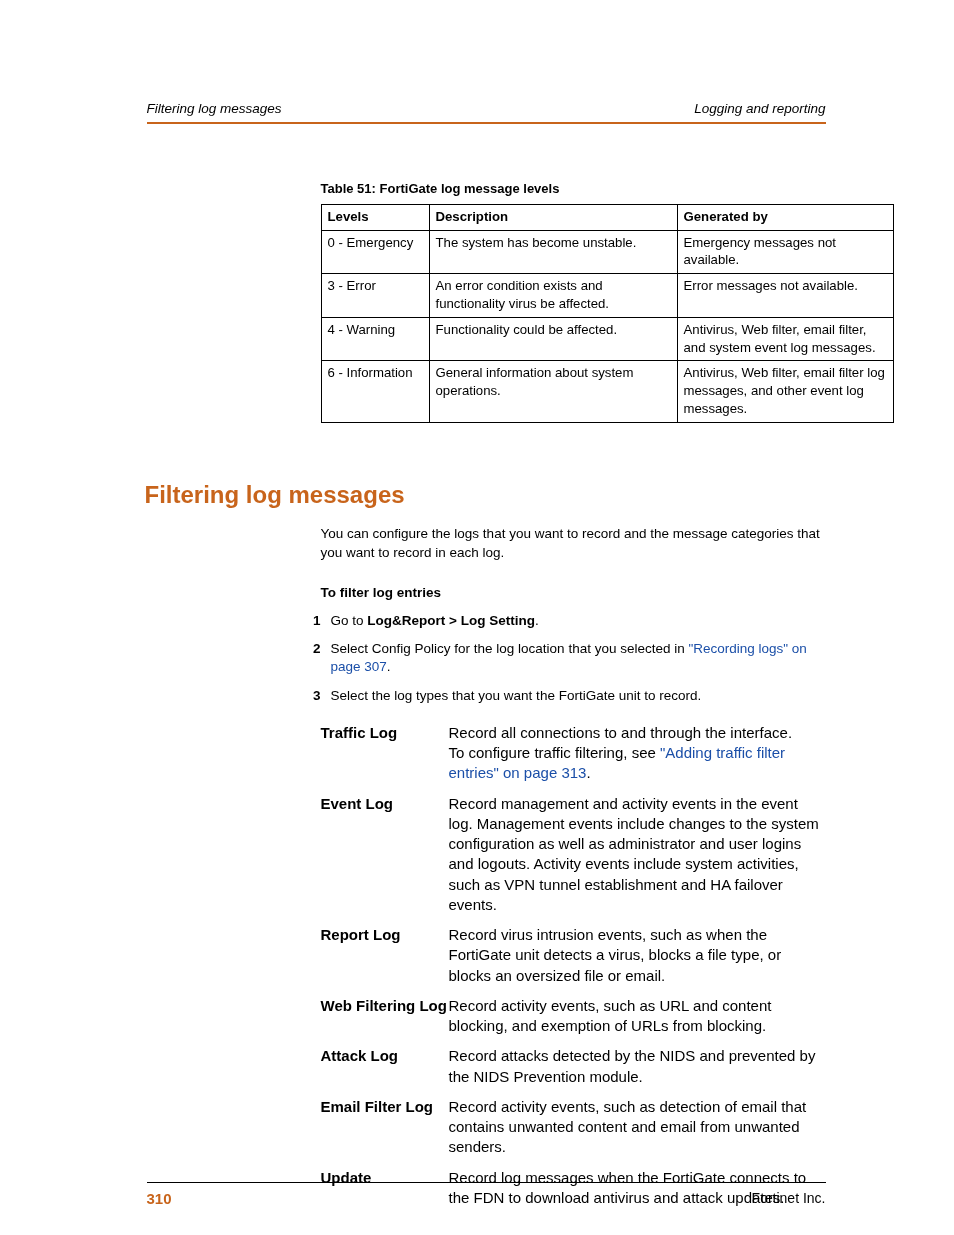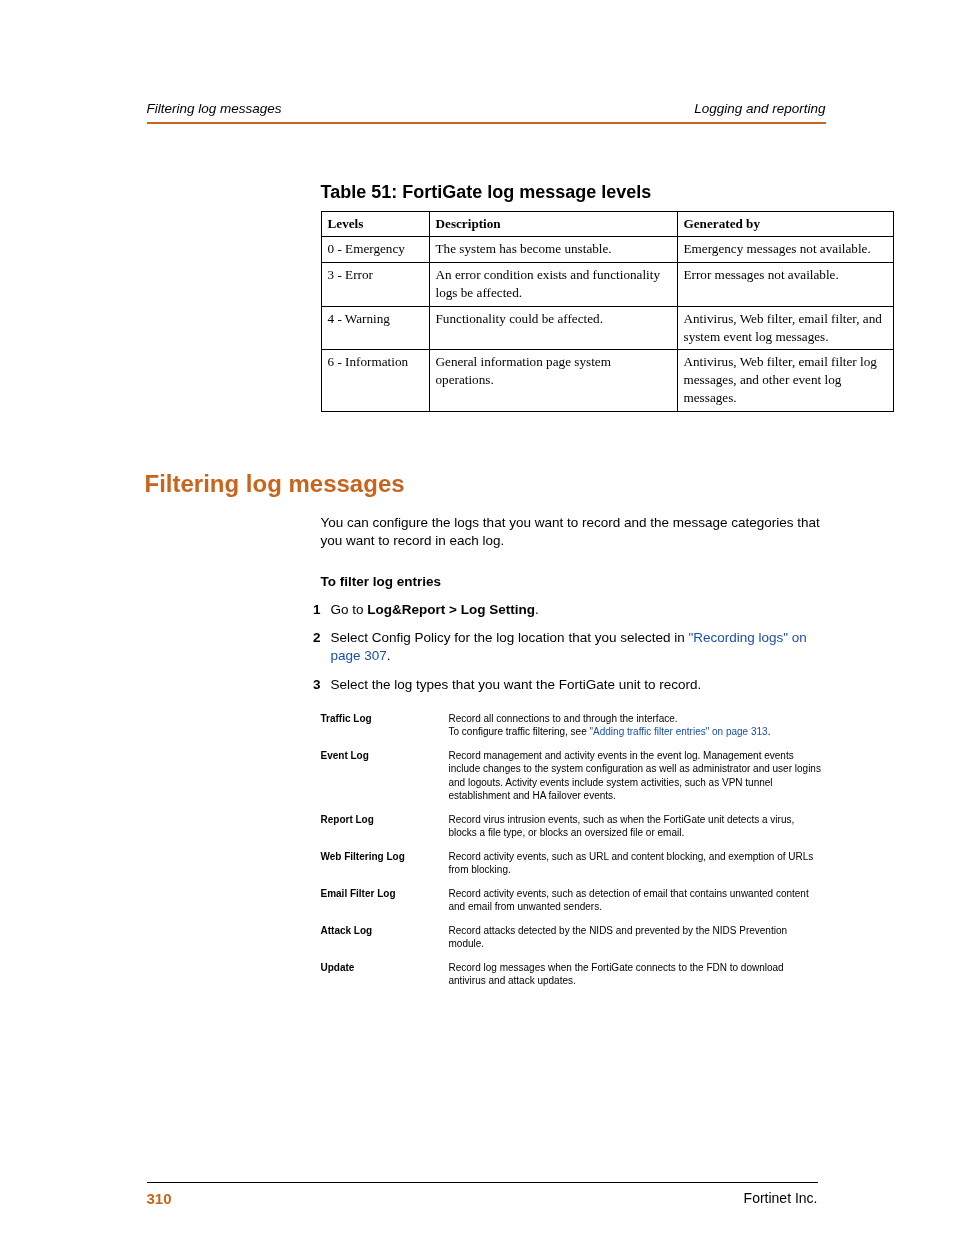--- a/index.html
+++ b/index.html
@@ -25,34 +25,33 @@
     font-size: 13.5px;
     border-bottom: 2px solid #c8641b;
     padding-bottom: 4px;
     margin-bottom: 56px;
   }
   .content-indent {
     margin-left: 174px;
   }
   .table-caption {
     font-weight: bold;
-    font-size: 18px;
+    font-size: 13px;
     margin-bottom: 6px;
   }
   table.data {
     border-collapse: collapse;
     width: 573px;
     font-size: 13.2px;
   }
   table.data th, table.data td {
     border: 1px solid #000;
     padding: 3px 6px 4px 6px;
     text-align: left;
     vertical-align: top;
-    font-family: Liberation Serif, serif;
   }
   table.data th {
     font-weight: bold;
   }
   h1.section-title {
     color: #c8641b;
     font-size: 24px;
     font-weight: bold;
     margin: 56px 0 14px -2px;
   }
@@ -82,36 +81,36 @@
     flex: 1;
   }
   .link {
     color: #1b4fa8;
   }
   .bold-inline { font-weight: bold; }
   .logtype-row {
     display: flex;
     margin-left: 174px;
     margin-bottom: 10px;
-    font-size: 10px;
+    font-size: 15px;
   }
   .logtype-row .lt-name {
     width: 128px;
     font-weight: bold;
     flex-shrink: 0;
   }
   .logtype-row .lt-desc {
     flex: 1;
     padding-right: 4px;
   }
   .footer {
     position: absolute;
     bottom: 42px;
     left: 106px;
-    right: 96px;
+    right: 88px;
     border-top: 1.5px solid #000;
     padding-top: 6px;
     display: flex;
     justify-content: space-between;
     font-size: 14px;
   }
   .footer .page-num {
     color: #c8641b;
     font-weight: bold;
     font-size: 15px;
@@ -140,31 +139,31 @@
         </tr>
       </thead>
       <tbody>
         <tr>
             <td>0 - Emergency</td>
             <td>The system has become unstable.</td>
             <td>Emergency messages not available.</td>
           </tr>
         <tr>
             <td>3 - Error</td>
-            <td>An error condition exists and functionality logs be affected.</td>
+            <td>An error condition exists and functionality virus be affected.</td>
             <td>Error messages not available.</td>
           </tr>
         <tr>
             <td>4 - Warning</td>
             <td>Functionality could be affected.</td>
             <td>Antivirus, Web filter, email filter, and system event log messages.</td>
           </tr>
         <tr>
             <td>6 - Information</td>
-            <td>General information page system operations.</td>
+            <td>General information about system operations.</td>
             <td>Antivirus, Web filter, email filter log messages, and other event log messages.</td>
           </tr>
       </tbody>
     </table>
   </div>
 
   <h1 class="section-title">Filtering log messages</h1>
 
   <p class="body-para">You can configure the logs that you want to record and the message categories that you want to record in each log.</p>
 
@@ -208,27 +207,27 @@
     <div class="lt-name">Report Log</div>
     <div class="lt-desc">Record virus intrusion events, such as when the FortiGate unit detects a virus, blocks a file type, or blocks an oversized file or email.</div>
   </div>
 
   <div class="logtype-row">
     <div class="lt-name">Web Filtering Log</div>
     <div class="lt-desc">Record activity events, such as URL and content blocking, and exemption of URLs from blocking.</div>
   </div>
 
   <div class="logtype-row">
+    <div class="lt-name">Attack Log</div>
+    <div class="lt-desc">Record attacks detected by the NIDS and prevented by the NIDS Prevention module.</div>
+  </div>
+
+  <div class="logtype-row">
     <div class="lt-name">Email Filter Log</div>
     <div class="lt-desc">Record activity events, such as detection of email that contains unwanted content and email from unwanted senders.</div>
-  </div>
-
-  <div class="logtype-row">
-    <div class="lt-name">Attack Log</div>
-    <div class="lt-desc">Record attacks detected by the NIDS and prevented by the NIDS Prevention module.</div>
   </div>
 
   <div class="logtype-row">
     <div class="lt-name">Update</div>
     <div class="lt-desc">Record log messages when the FortiGate connects to the FDN to download antivirus and attack updates.</div>
   </div>
 
   <div class="footer">
     <span class="page-num">310</span>
     <span class="company">Fortinet Inc.</span>

